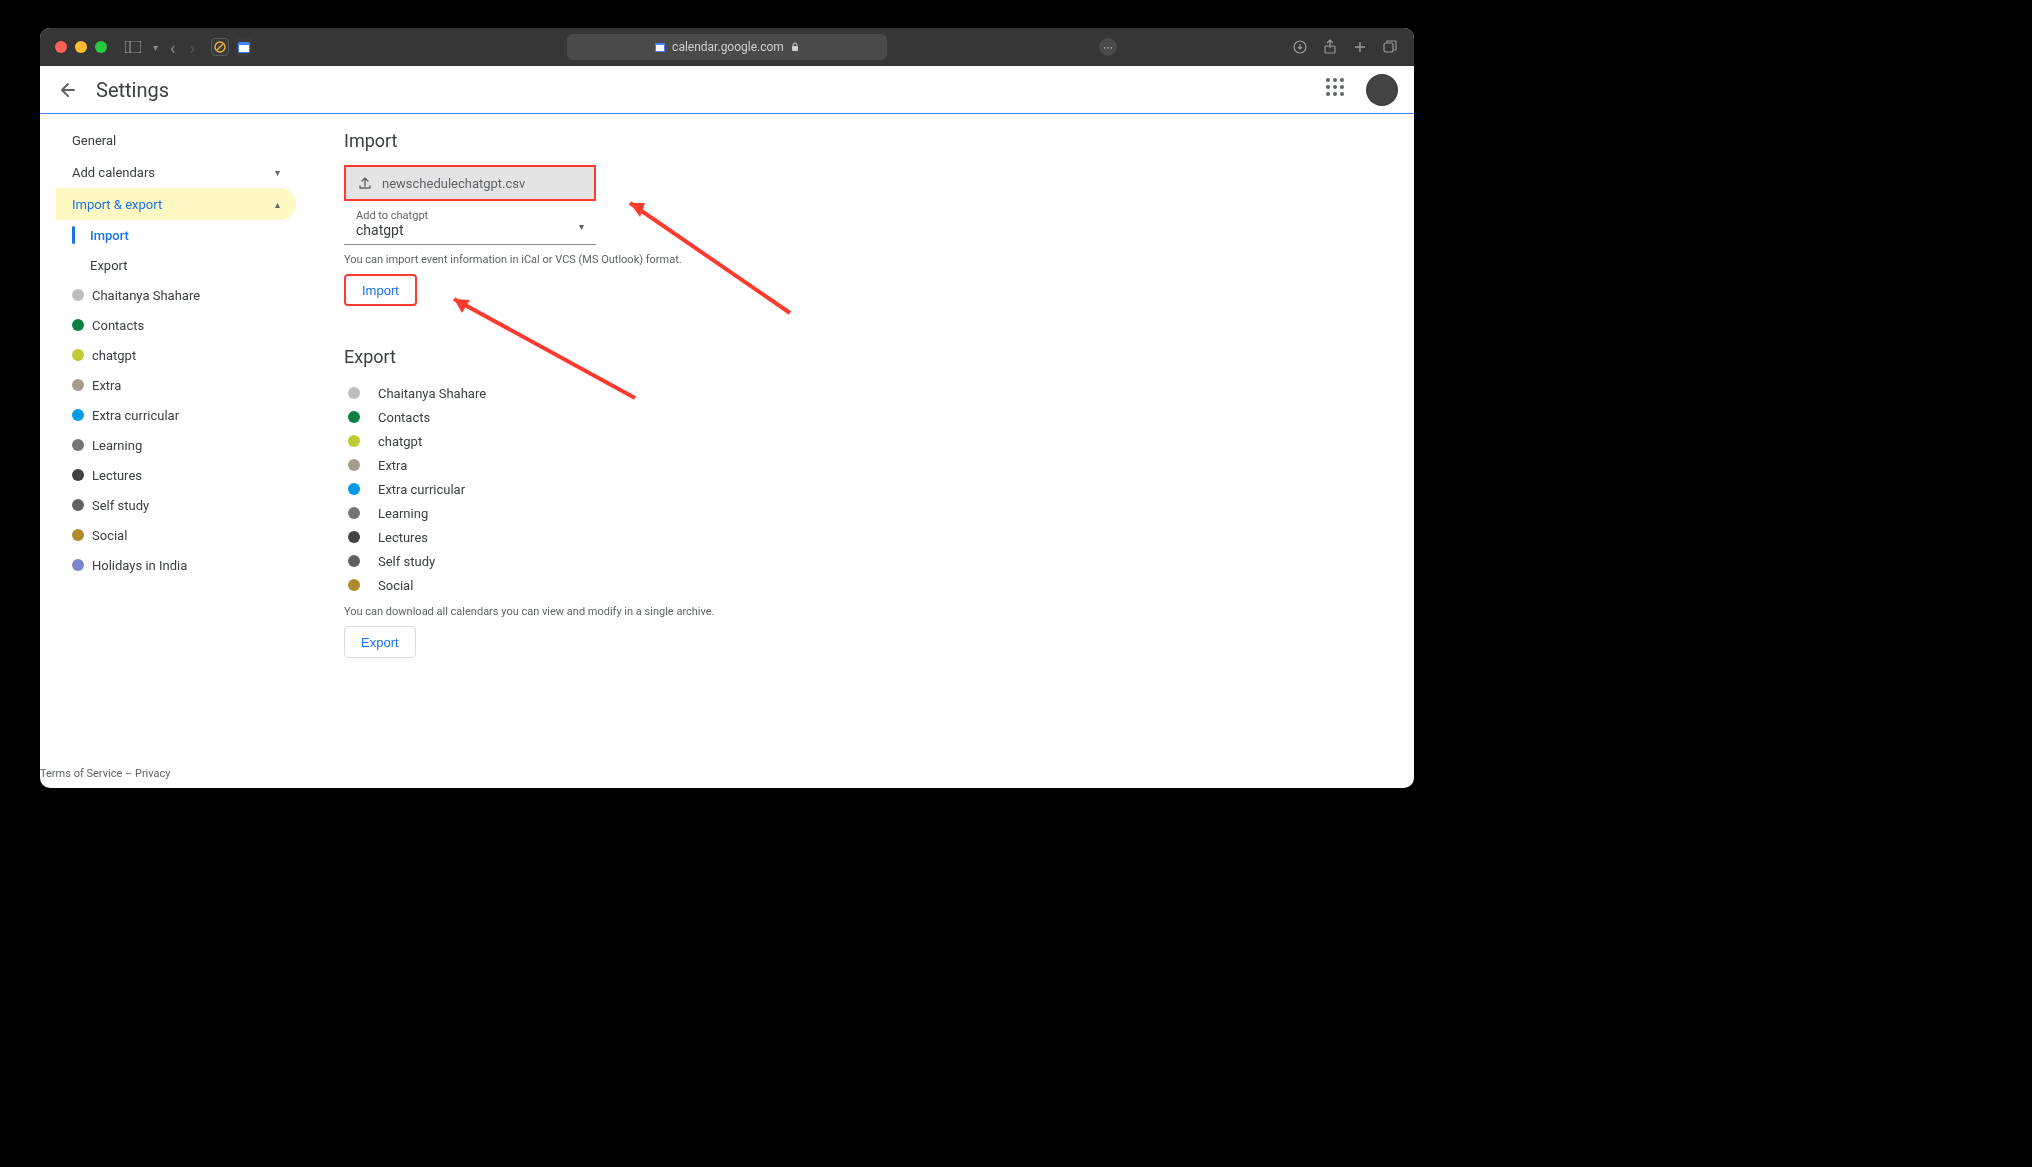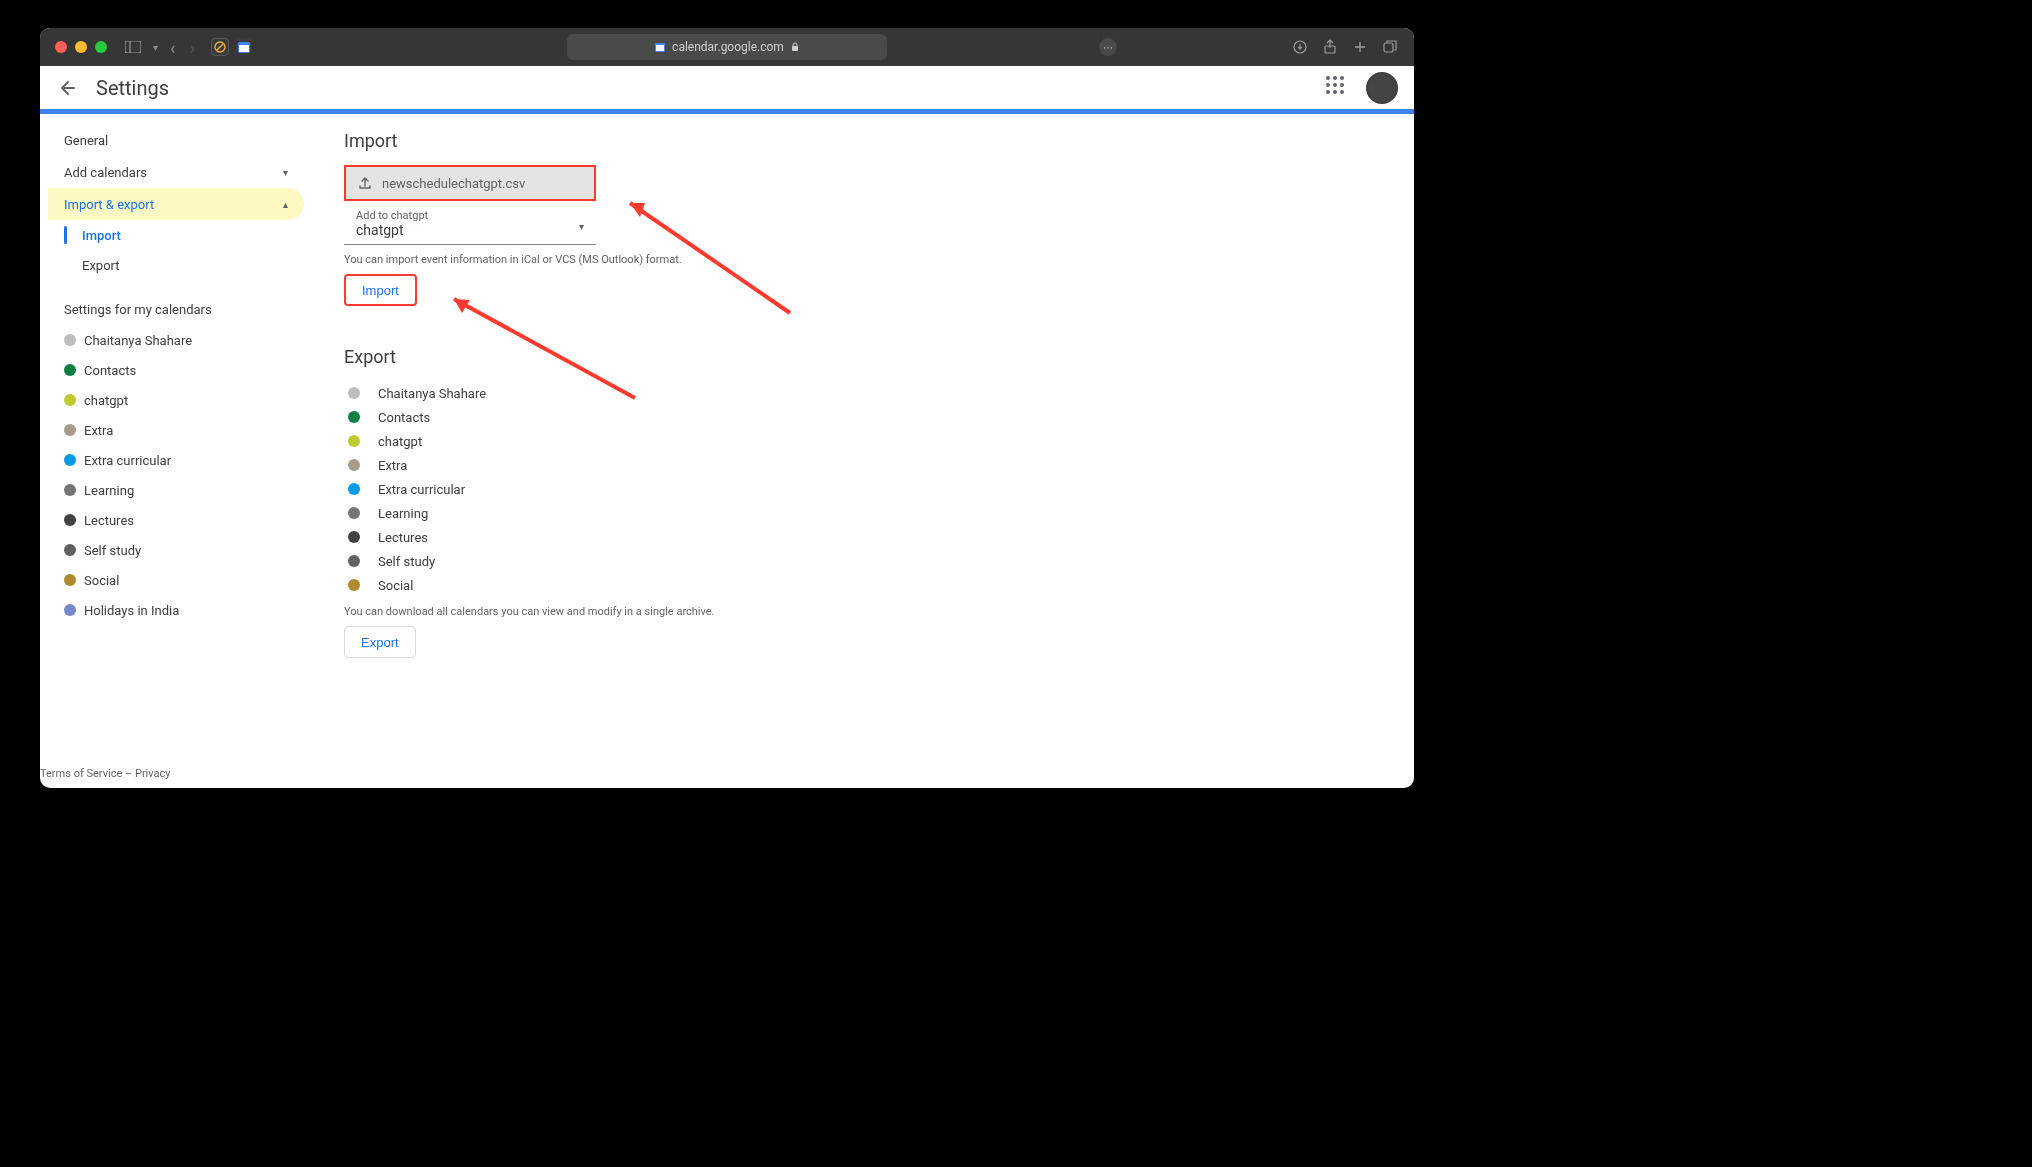--- a/index.html
+++ b/index.html
@@ -59,33 +59,33 @@
     }
     
     .tb-right { margin-left: auto; display: flex; gap: 14px; padding-right: 16px; color: #9a9a9a; }
     .tb-right-icon { width: 16px; height: 16px; display: flex; align-items: center; justify-content: center; }
     
     .header {
       height: 48px;
       display: flex;
       align-items: center;
       padding: 0 16px;
-      border-bottom: 5px solid #3b82f6;
+      border-bottom: 1px solid #3b82f6;
     }
     .back-arrow { width: 24px; height: 24px; margin-right: 16px; cursor: pointer; display: flex; align-items: center; }
     .page-title { font-size: 20px; font-weight: 400; color: #3c4043; }
     .header-right { margin-left: auto; display: flex; align-items: center; gap: 16px; }
     .apps-icon { width: 24px; height: 24px; cursor: pointer; }
     .apps-grid { display: grid; grid-template-columns: repeat(3, 4px); gap: 3px; }
     .apps-grid span { width: 4px; height: 4px; background: #5f6368; border-radius: 50%; }
     .avatar { width: 32px; height: 32px; border-radius: 50%; background: radial-gradient(circle, #444 60%, #222); cursor: pointer; }
     
     .content { display: flex; height: calc(100% - 86px); }
     
-    .sidebar { width: 280px; padding: 10px 8px; overflow-y: auto; }
+    .sidebar { width: 280px; padding: 10px 16px; overflow-y: auto; }
     .side-item { display: flex; align-items: center; height: 32px; padding: 0 16px; font-size: 13px; color: #3c4043; cursor: pointer; border-radius: 0 16px 16px 0; margin-right: 8px; }
     .side-item .expand { margin-left: auto; color: #5f6368; font-size: 10px; }
     .side-item.active { background: #fef9c3; color: #1a73e8; font-weight: 400; }
     .side-sub { padding-left: 34px; font-size: 13px; height: 30px; display: flex; align-items: center; color: #3c4043; cursor: pointer; position: relative; }
     .side-sub.active { color: #1a73e8; font-weight: 500; }
     .side-sub.active::before { content: ''; position: absolute; left: 16px; top: 6px; bottom: 6px; width: 3px; background: #1a73e8; border-radius: 2px; }
     .side-heading { font-size: 13px; color: #3c4043; padding: 22px 16px 8px 16px; font-weight: 400; }
     .cal-item { display: flex; align-items: center; height: 30px; padding: 0 16px; font-size: 13px; color: #3c4043; cursor: pointer; gap: 8px; }
     .cal-dot { width: 12px; height: 12px; border-radius: 50%; flex-shrink: 0; }
     
@@ -240,21 +240,20 @@
       </div>
       <div class="side-item active">
         <span>Import &amp; export</span>
         <span class="expand">▴</span>
       </div>
       <div id="side-subs">
           <div class="side-sub active">Import</div>
           <div class="side-sub">Export</div>
         </div>
 
-      <div class="side-heading">Settings for my calendars</div>
       <div id="my-cals">
           <div class="cal-item">
             <div class="cal-dot" style="background: rgb(189, 189, 189);"></div>
             <span>Chaitanya Shahare</span>
           </div>
           <div class="cal-item">
             <div class="cal-dot" style="background: rgb(11, 128, 67);"></div>
             <span>Contacts</span>
           </div>
           <div class="cal-item">

